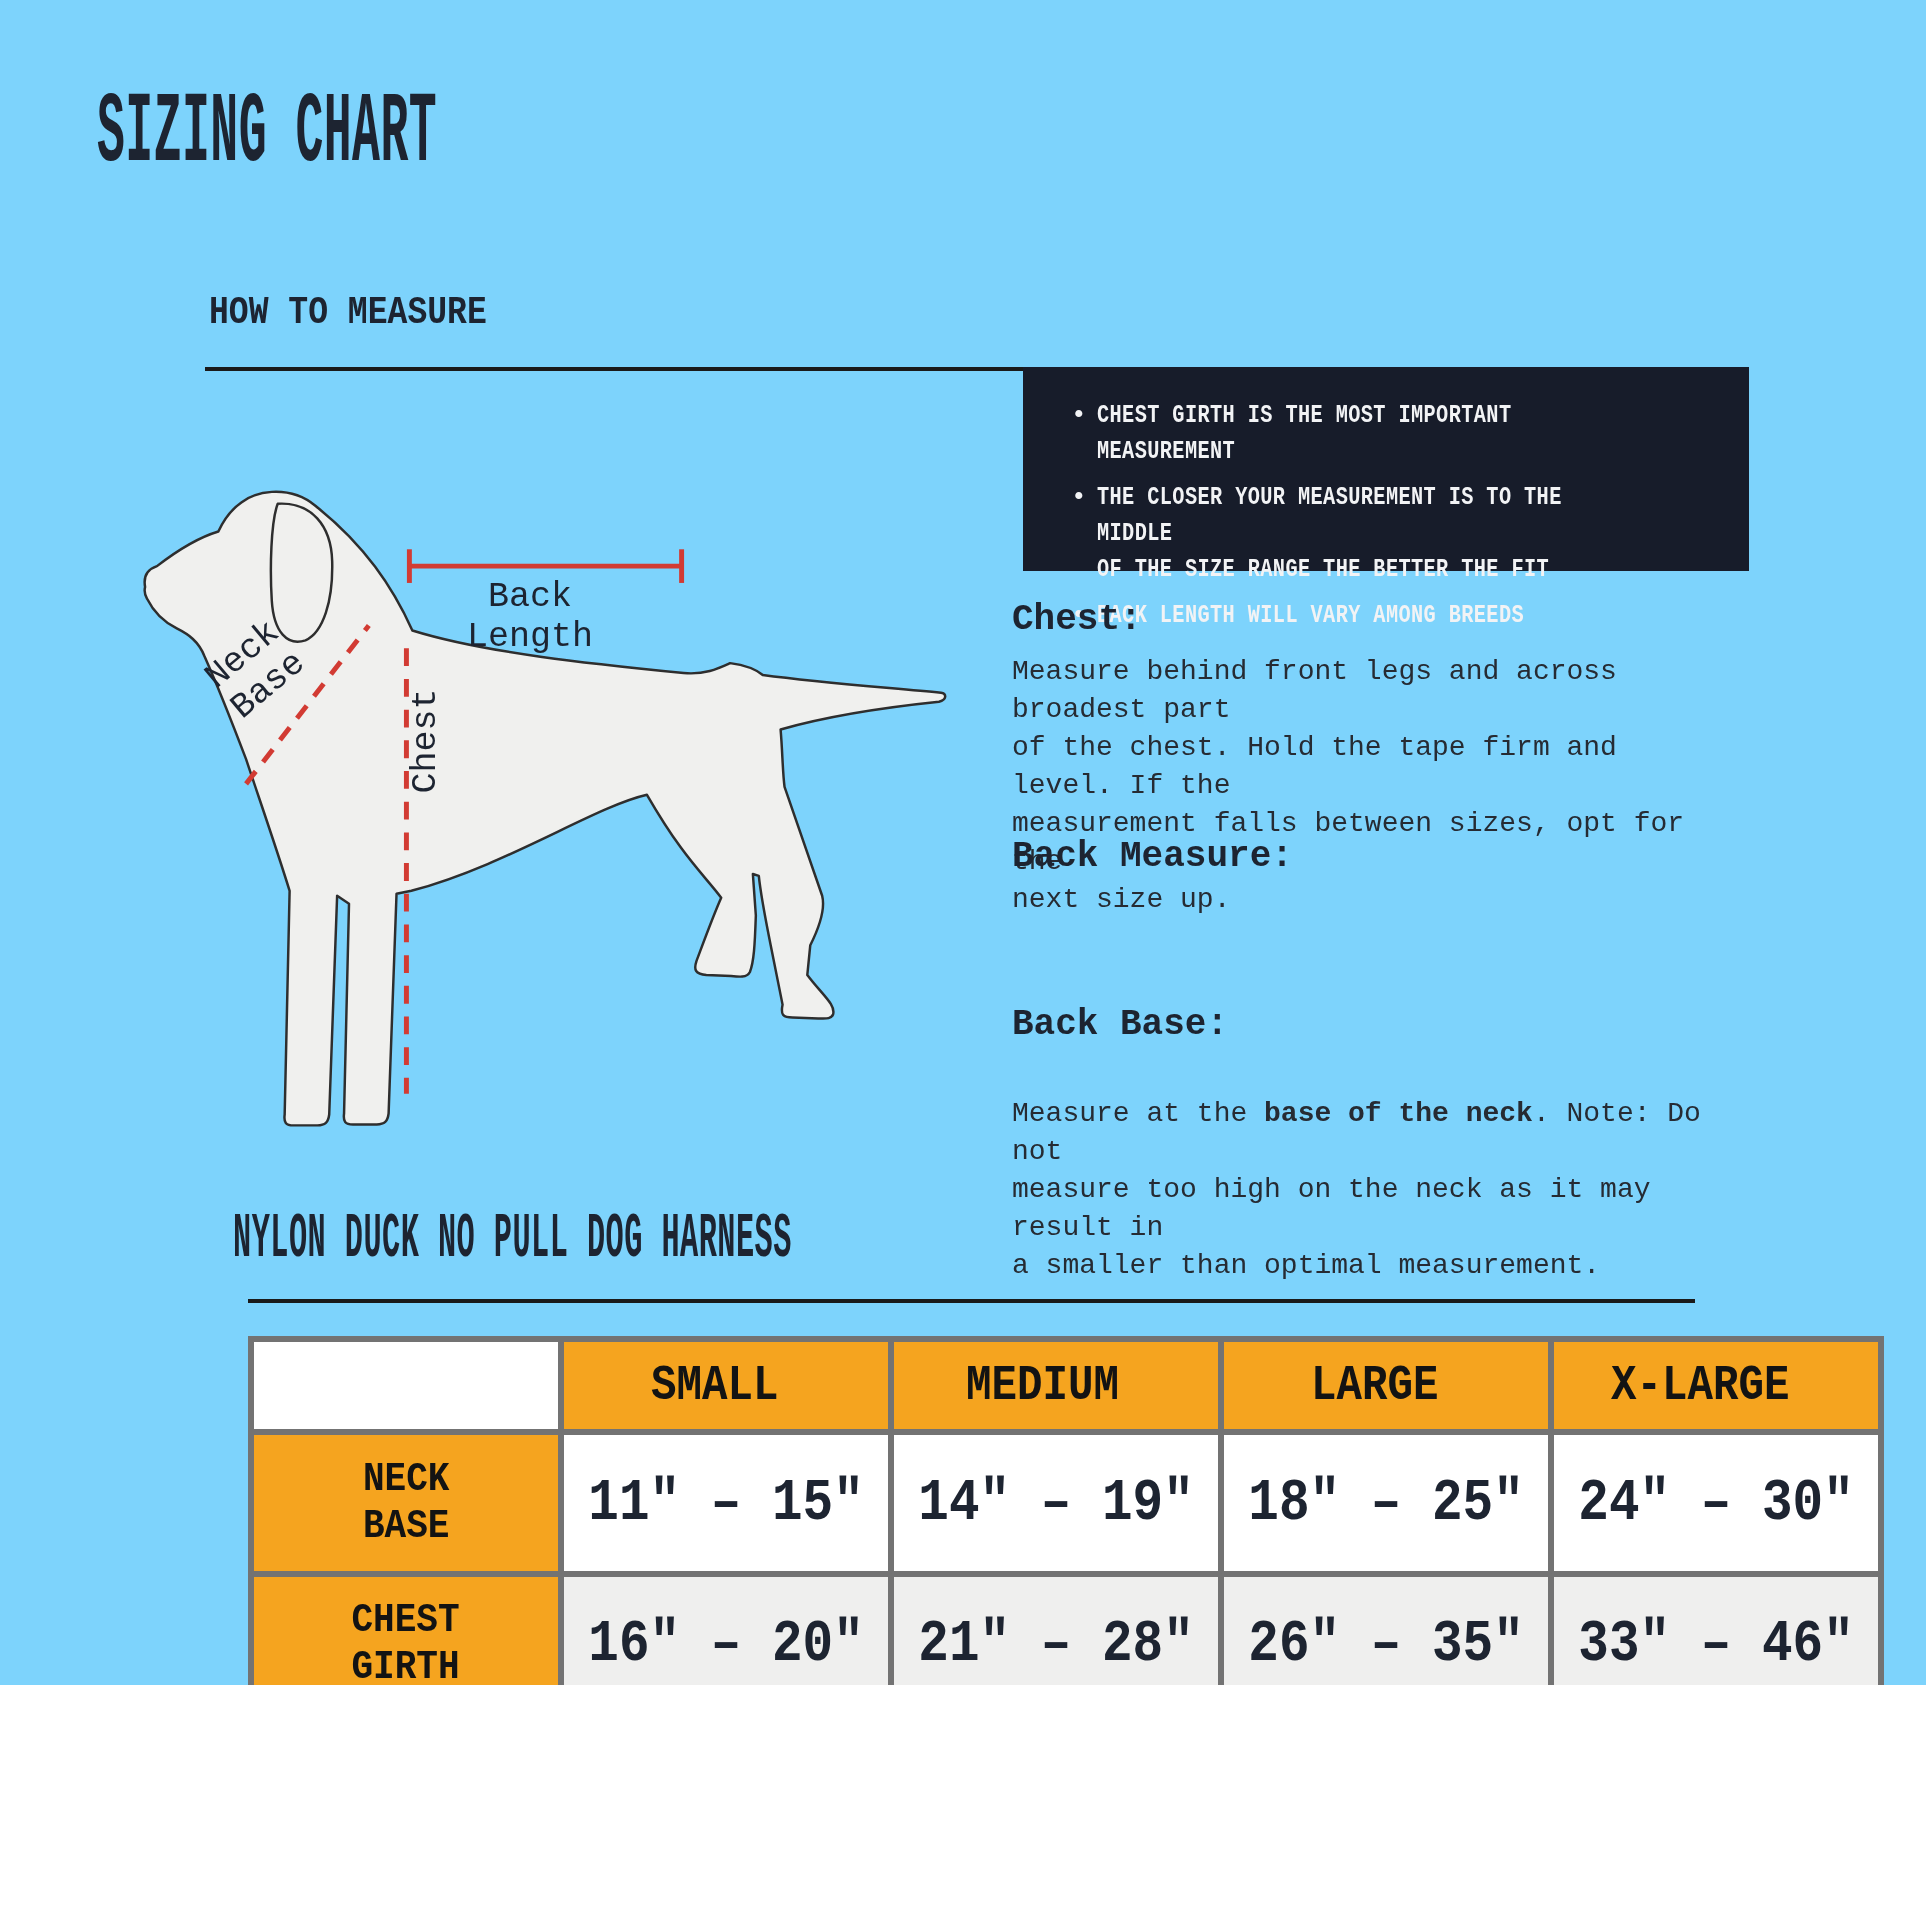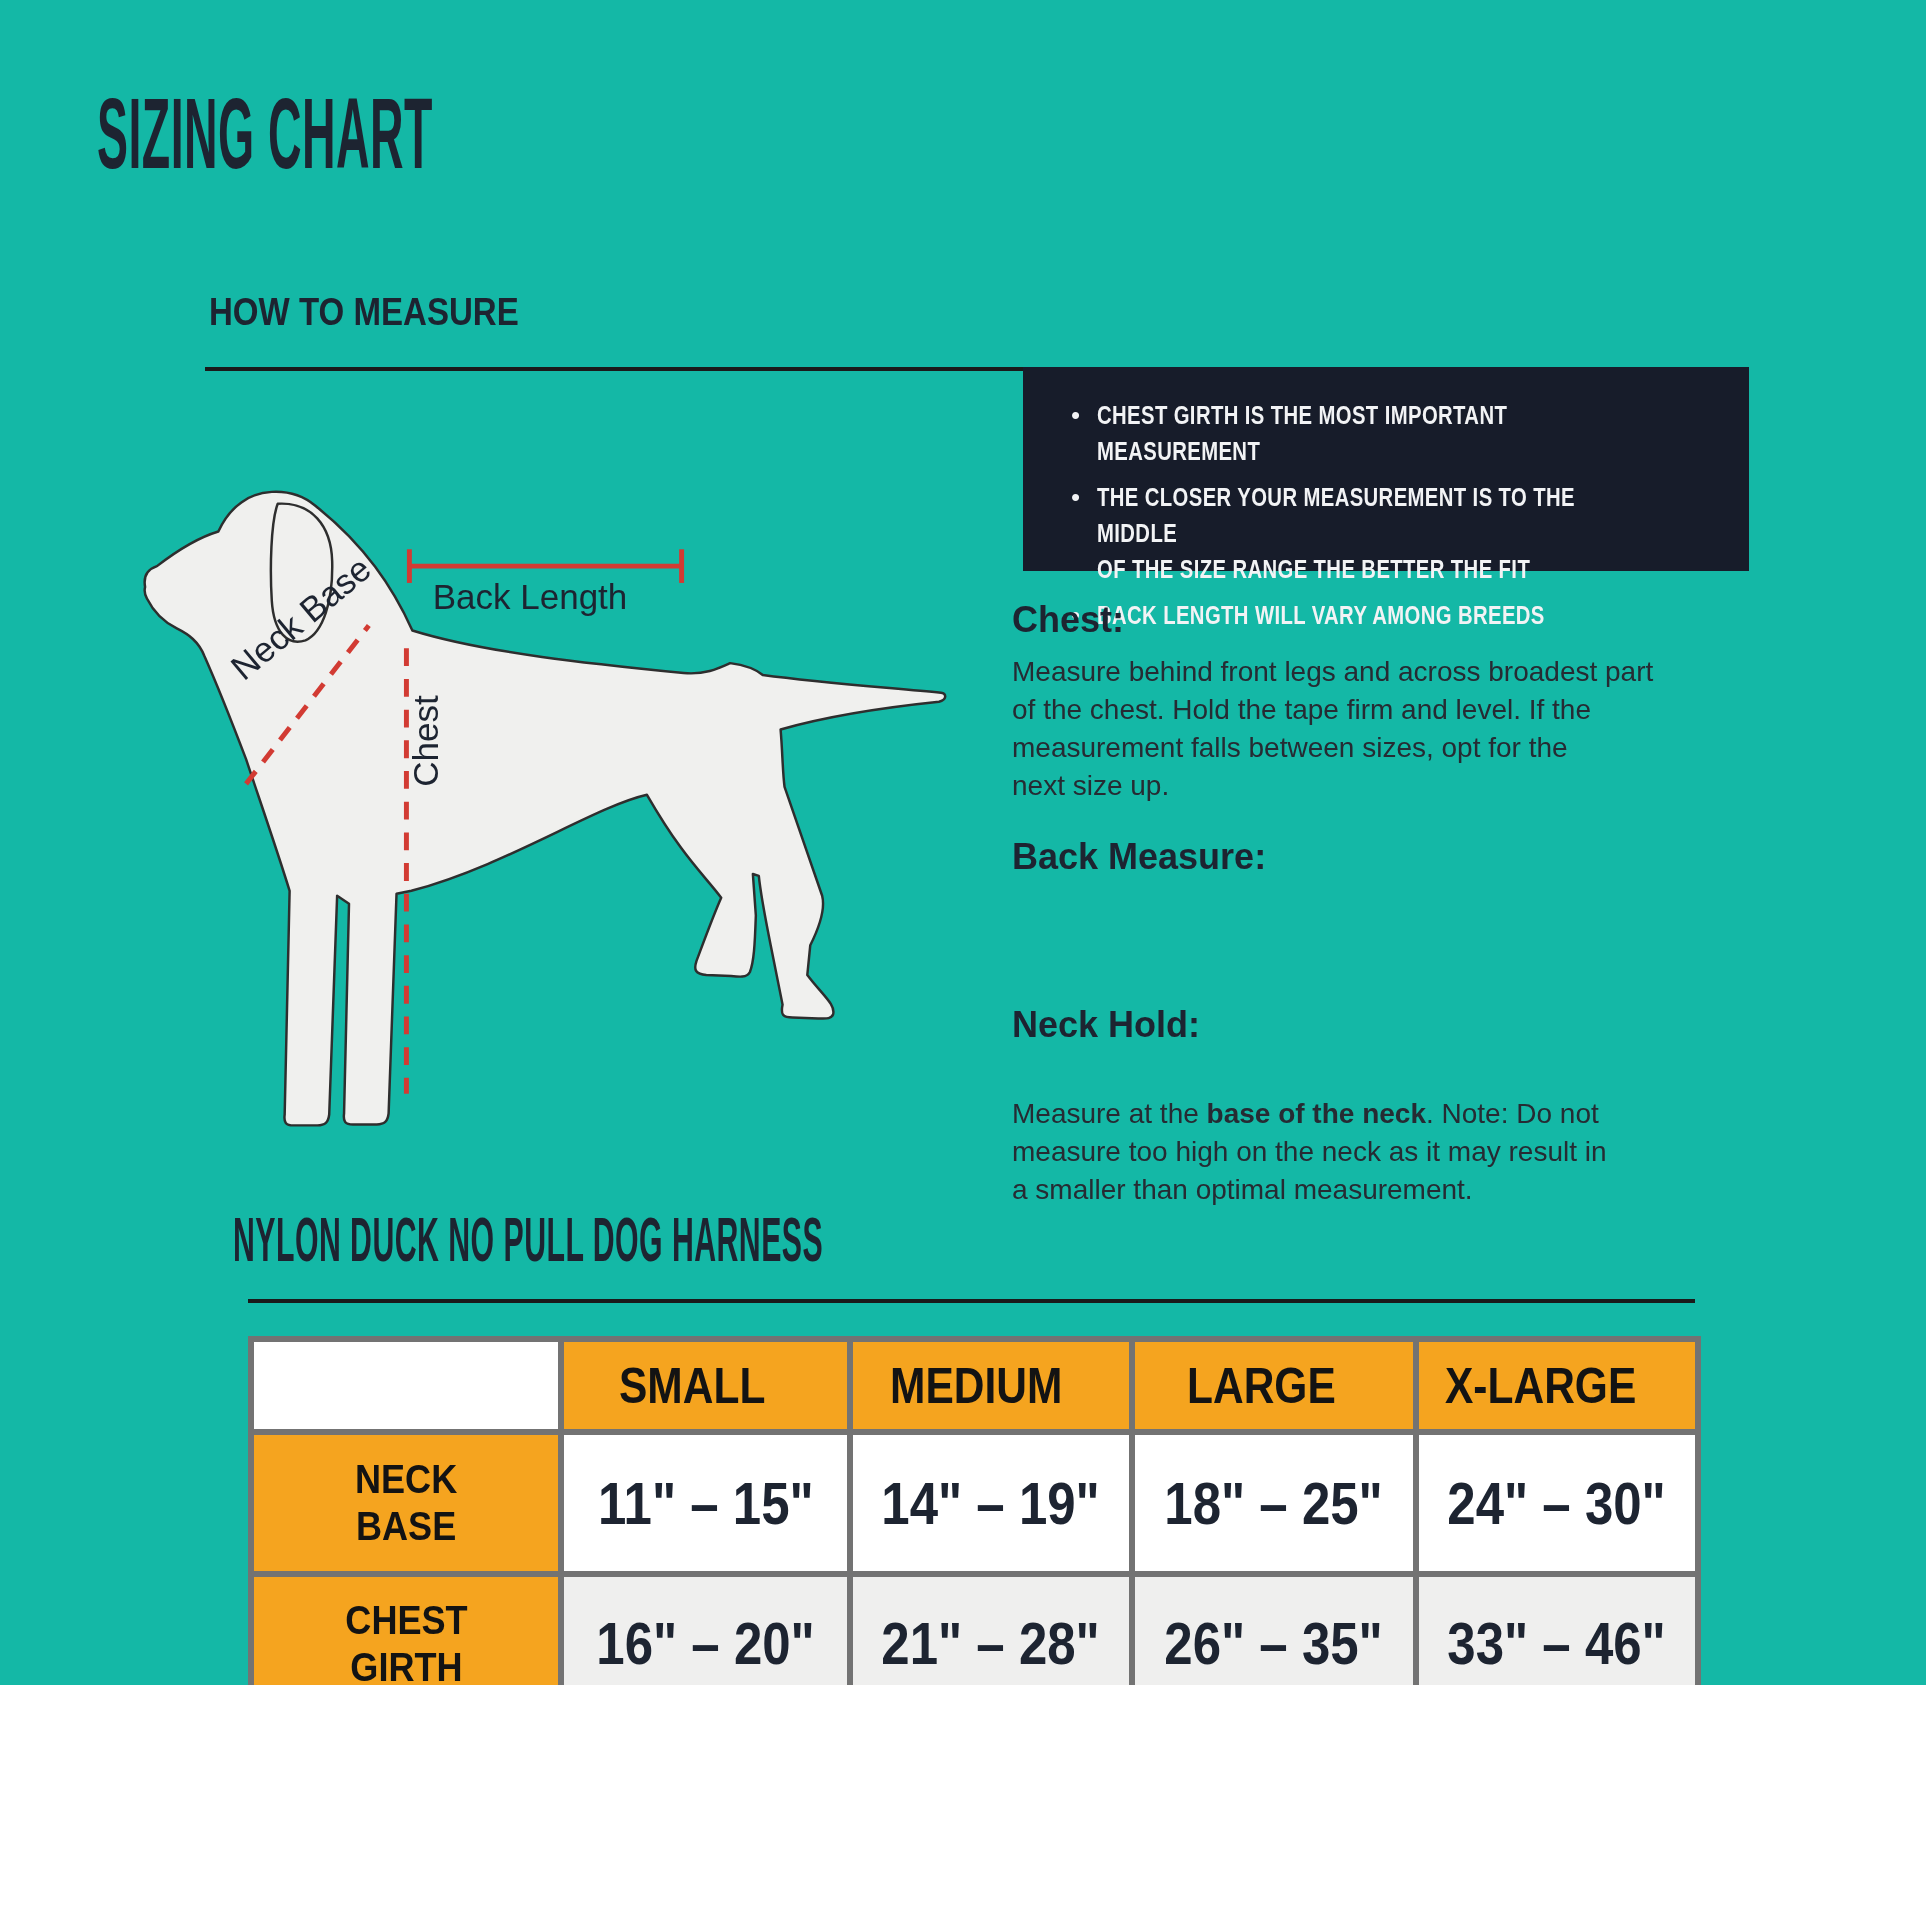--- a/index.html
+++ b/index.html
@@ -1,18 +1,18 @@
 <!DOCTYPE html>
 <html><head>
 <meta charset="utf-8">
 <style>
   html,body{margin:0;padding:0;background:#ffffff;}
   #canvas{
-    position:relative;width:1927px;height:1685px;background:#14b8a6;overflow:hidden;
-    font-family:Liberation Sans, sans-serif;color:#1D2431;
+    position:relative;width:1927px;height:1685px;background:#7dd3fc;overflow:hidden;
+    font-family:Liberation Mono, monospace;color:#1D2431;
   }
   .abs{position:absolute;}
   .cond{display:inline-block;transform-origin:0 50%;white-space:nowrap;}
 
   
   .main-title{left:97px;top:83px;font-size:101px;font-weight:bold;color:#1D2431;line-height:1;}
   .main-title .cond{transform:scaleX(0.46);letter-spacing:1px;}
   .h2m{left:209px;top:292px;font-size:38px;font-weight:bold;color:#1D2431;line-height:1.1;}
   .h2m .cond{transform:scaleX(0.87);}
   .rule{background:#1a1a1a;height:4px;}
@@ -165,21 +165,21 @@
   <div class="abs diag-label" id="chest-label">Chest</div>
 
   <div class="abs sec-head" id="chest-head">Chest:</div>
   <div class="abs sec-body" id="chest-body">Measure behind front legs and across broadest part
 of the chest. Hold the tape firm and level. If the
 measurement falls between sizes, opt for the
 next size up.</div>
 
   <div class="abs sec-head" id="bl-head">Back Measure:</div>
 
-  <div class="abs sec-head" id="nb-head">Neck Hold:</div>
+  <div class="abs sec-head" id="nb-head">Back Base:</div>
   <div class="abs sec-body" id="nb-body">
     <span>Measure at the </span><strong>base of the neck</strong><span>. Note: Do not
 measure too high on the neck as it may result in
 a smaller than optimal measurement.</span>
   </div>
 
   <div class="abs product-title">
     <span class="cond">NYLON DUCK NO PULL DOG HARNESS</span>
   </div>
   <div class="abs rule rule2"></div>

